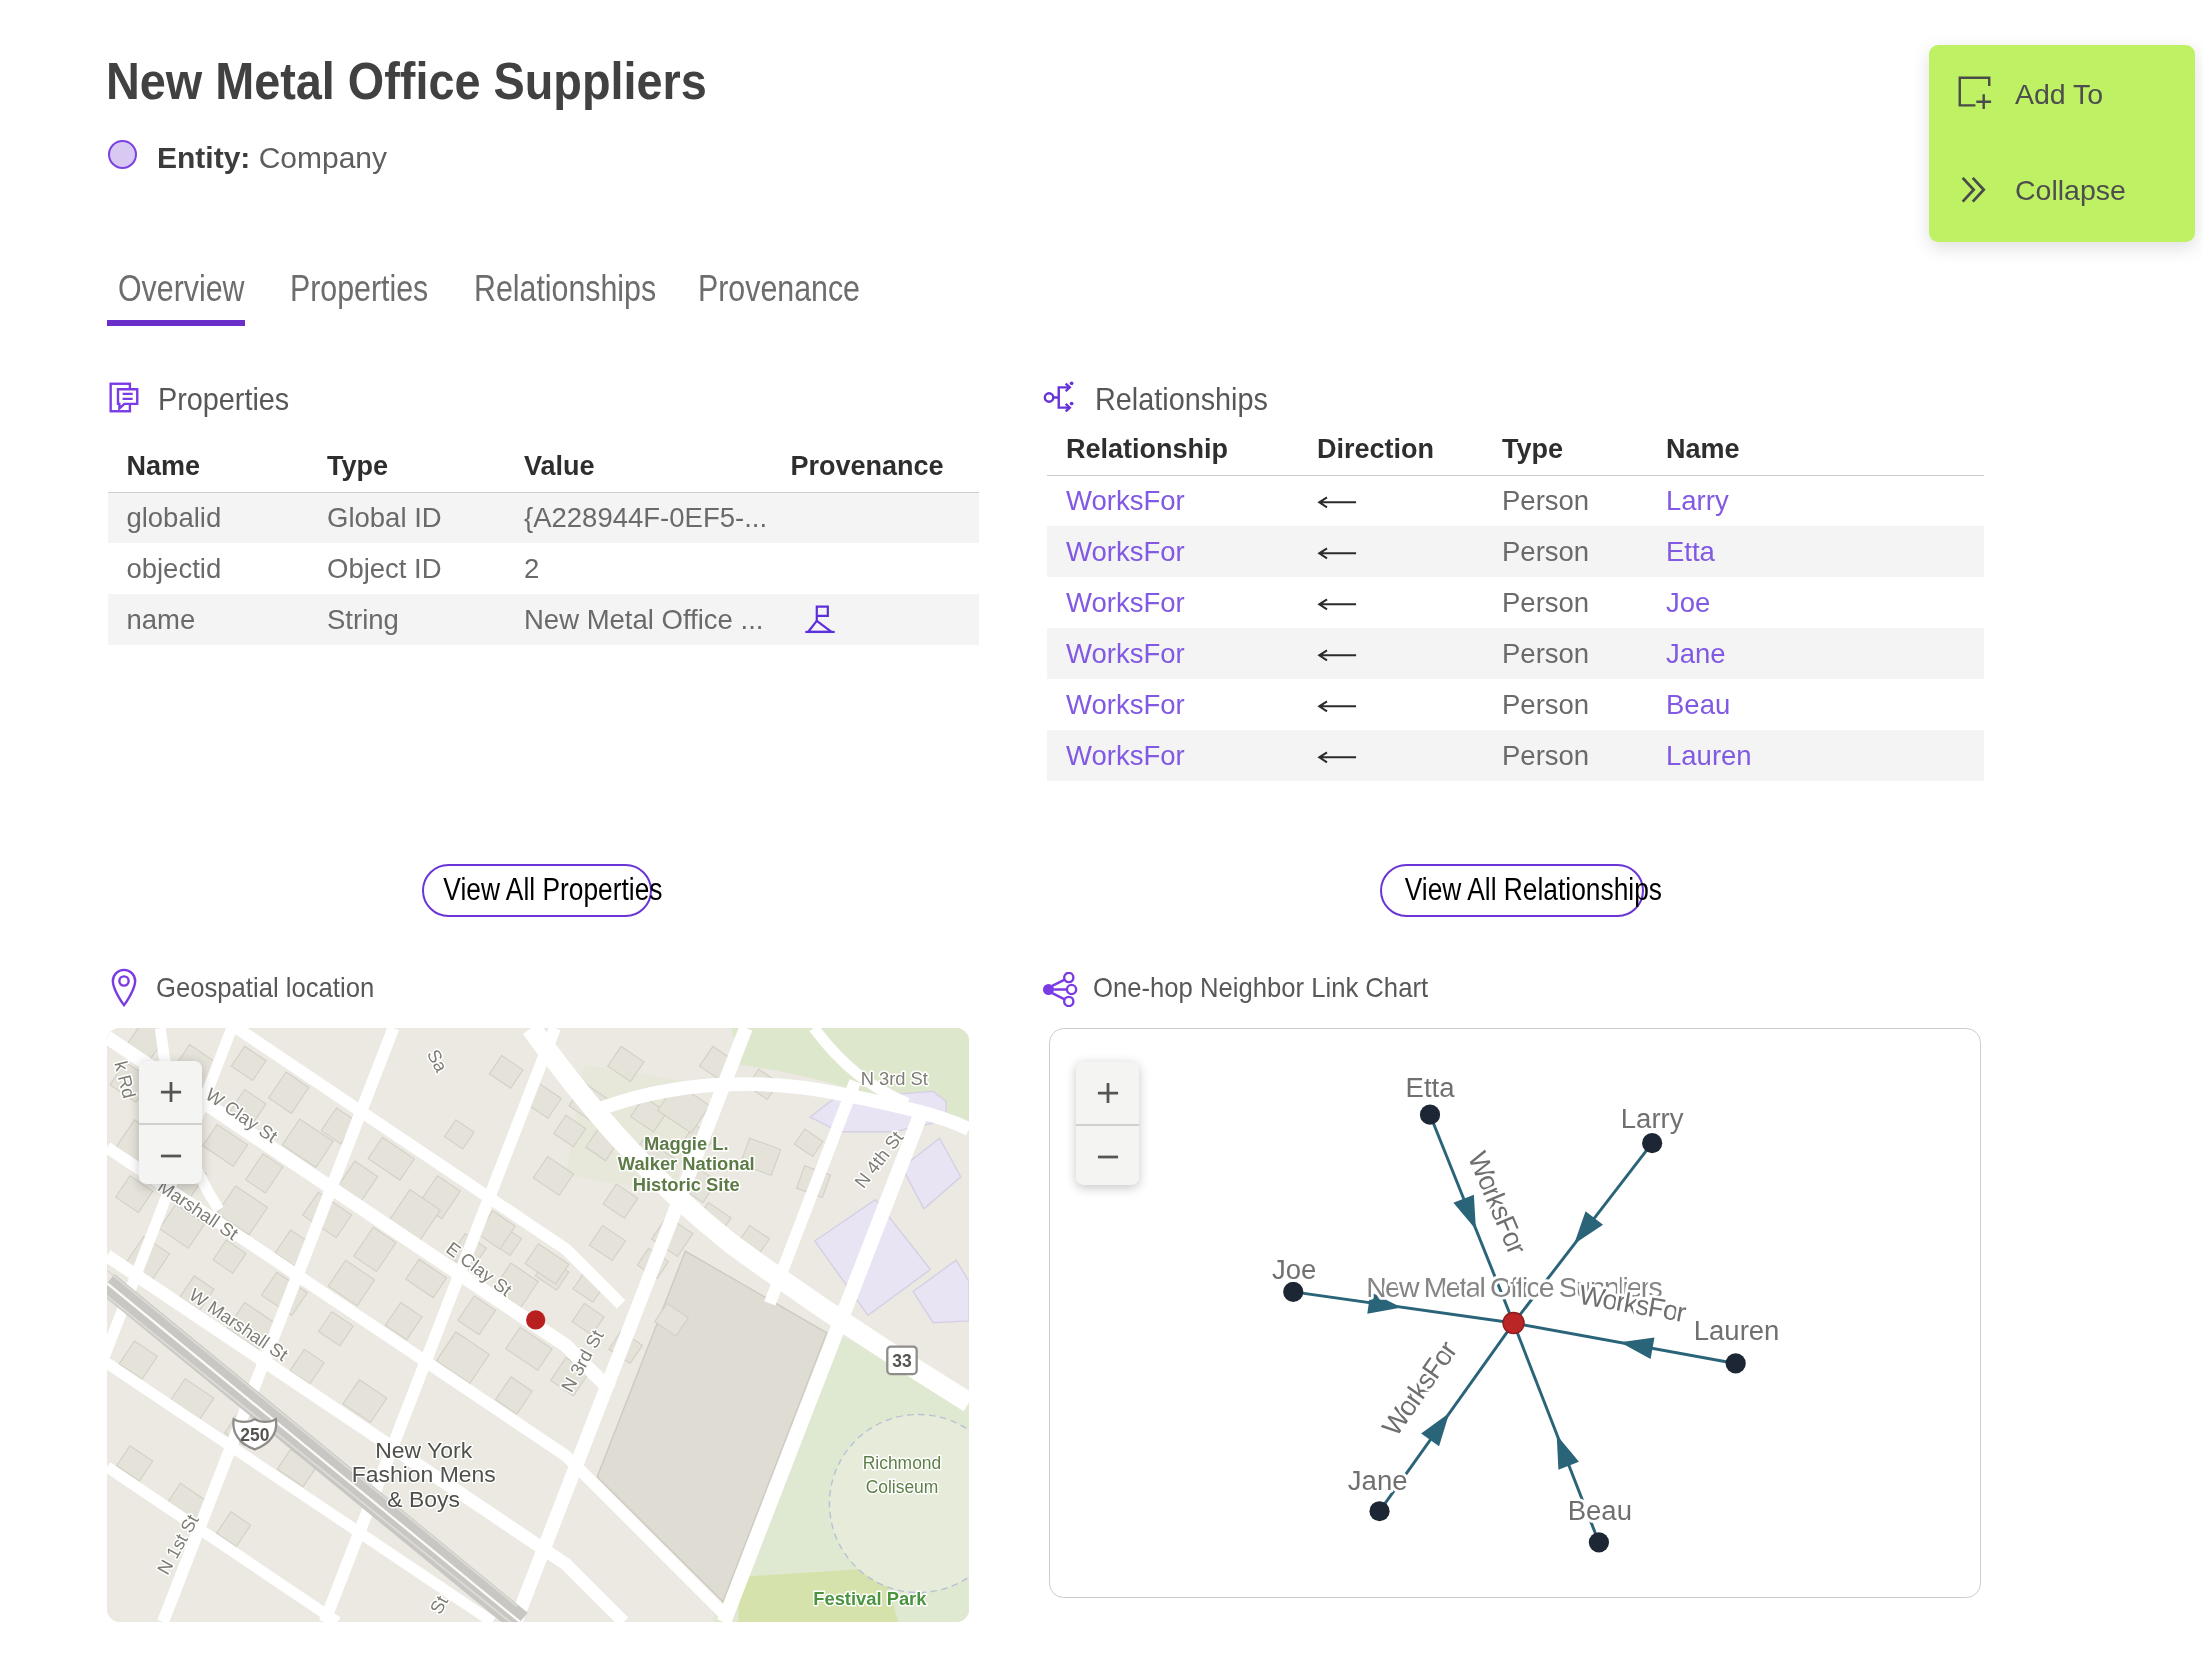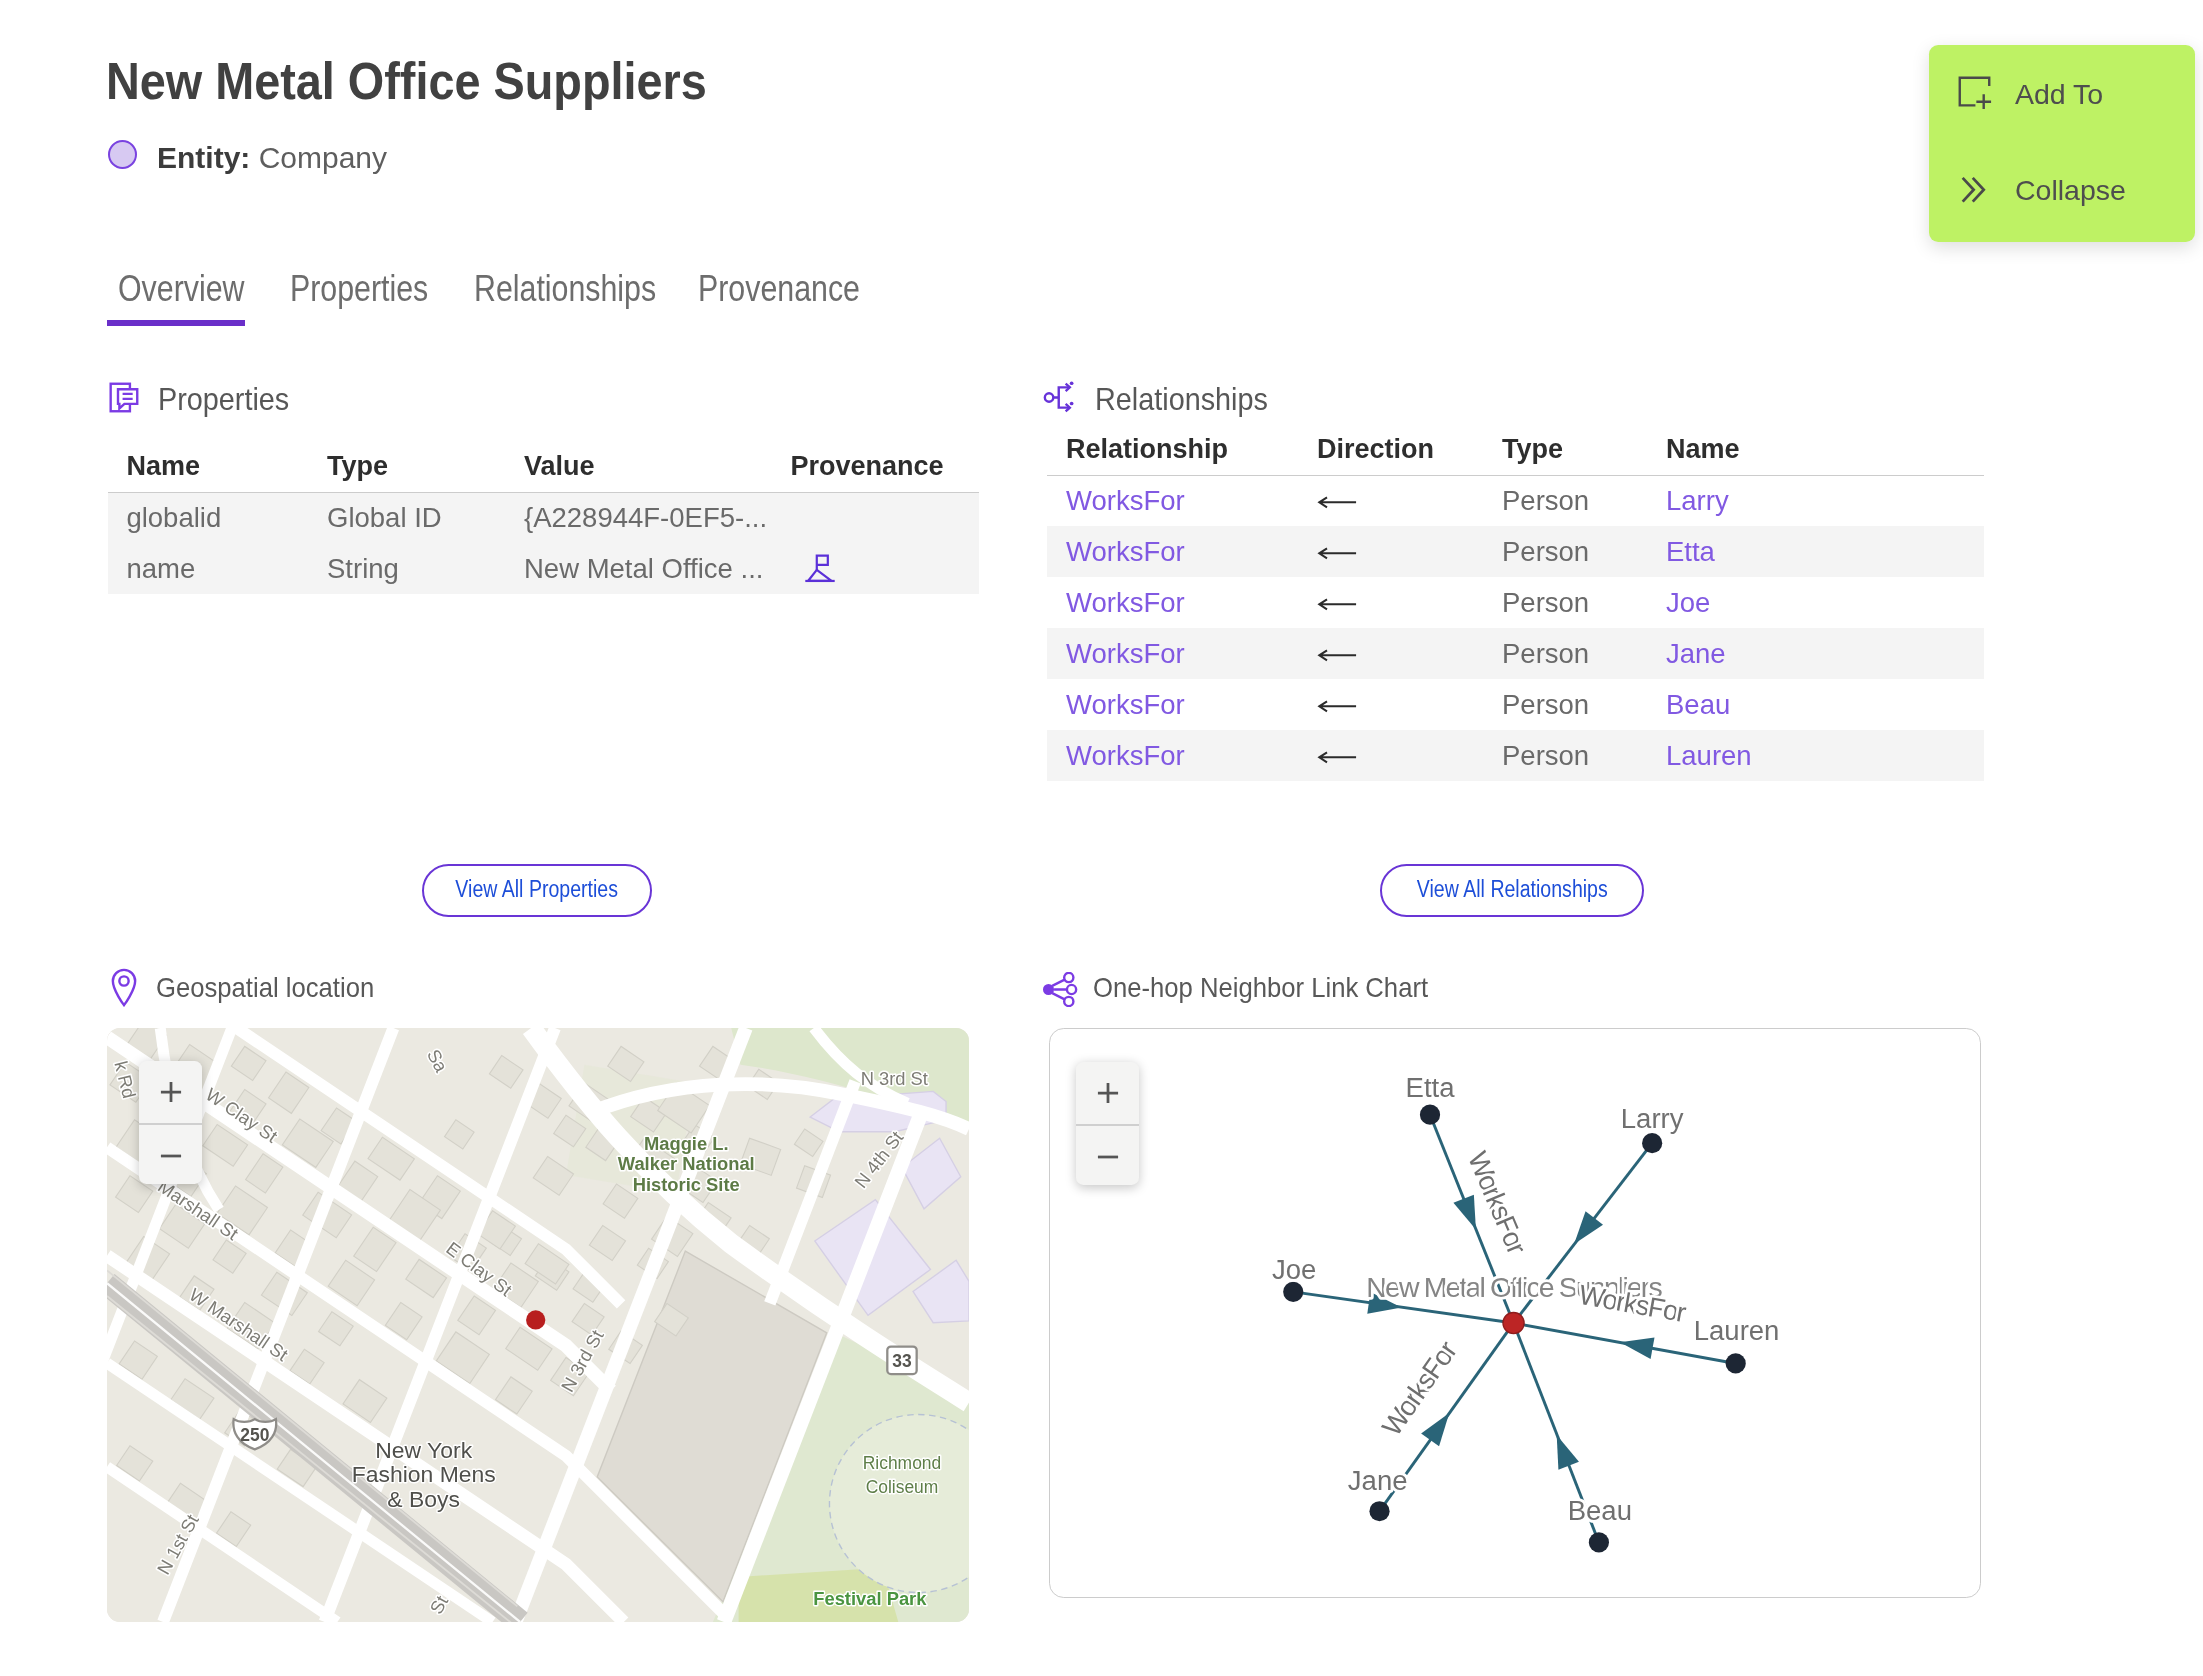--- a/index.html
+++ b/index.html
@@ -14,21 +14,21 @@
 #tabs { left:0; top:268px; width:2204px; height:59px; }
 .tab { position:absolute; font-size:37px; color:#6d6d6d; transform:scaleX(0.82); transform-origin:left top; white-space:nowrap; }
 .sechead { font-size:32px; color:#575757; transform:scaleX(0.9); transform-origin:left top; white-space:nowrap; }
 .subhead { font-size:28.5px; color:#585858; transform:scaleX(0.9); transform-origin:left top; white-space:nowrap; }
 table.t { border-collapse:collapse; table-layout:fixed; }
 table.t th { text-align:left; font-size:27px; color:#2e2e2e; font-weight:700; padding:0; height:51px; vertical-align:middle; }
 table.t td { font-size:27.5px; color:#6a6a6a; padding:0; height:51px; vertical-align:middle; }
 table.t thead tr { border-bottom:1.8px solid #cccccc; }
 tr.alt { background:#f4f4f4; }
 a.lnk { color:#8159e2; text-decoration:none; }
-.pill { position:absolute; height:53px; border:2.8px solid #6935d6; border-radius:29px; color:#1d4ed8; font-size:23px; text-align:center; line-height:47px; background:#fff; white-space:nowrap; }
+.pill { position:absolute; height:53px; border:2.8px solid #6935d6; border-radius:29px; color:#000000; font-size:31px; text-align:center; line-height:47px; background:#fff; white-space:nowrap; }
 .pill span { display:inline-block; transform:scaleX(0.85); transform-origin:center; }
 .zoomctl { position:absolute; width:63px; height:123px; background:#f4f4f3; border-radius:7.3px; box-shadow:0 2.8px 11px rgba(0,0,0,0.22); }
 .zoomctl .sep { position:absolute; left:0px; top:62px; width:63px; height:1.8px; background:#cfcfcf; }
 </style>
 </head>
 <body>
 <div class="abs" id="title">New Metal Office Suppliers</div>
 <div class="abs" id="entcirc"></div>
 <div class="abs" id="entity"><b>Entity:</b> Company</div>
 
@@ -72,20 +72,26 @@
         <th>Type</th>
         <th>Value</th>
         <th style="padding-left:18.4px">Provenance</th>
       </tr>
     </thead>
   <tbody>
     <tr class="alt">
         <td style="padding-left:18.4px">globalid</td>
         <td>Global ID</td>
         <td>{A228944F-0EF5-...</td>
+        <td></td>
+      </tr>
+    <tr>
+        <td style="padding-left:18.4px">objectid</td>
+        <td>Object ID</td>
+        <td>2</td>
         <td></td>
       </tr>
     <tr class="alt">
         <td style="padding-left:18.4px">name</td>
         <td>String</td>
         <td>New Metal Office ...</td>
         <td style="padding-left:31px"><svg width="34" height="34" viewBox="0 0 37 37" fill="none" stroke="#5b30d8" stroke-width="2.4" style="vertical-align:middle">
             <path d="M15 20 V4 H27 V14 H15"></path>
             <path d="M15 19.5 L5.5 31.5 H31 Z" stroke-linejoin="round"></path>
             <path d="M2.5 31.5 H34.5"></path>

